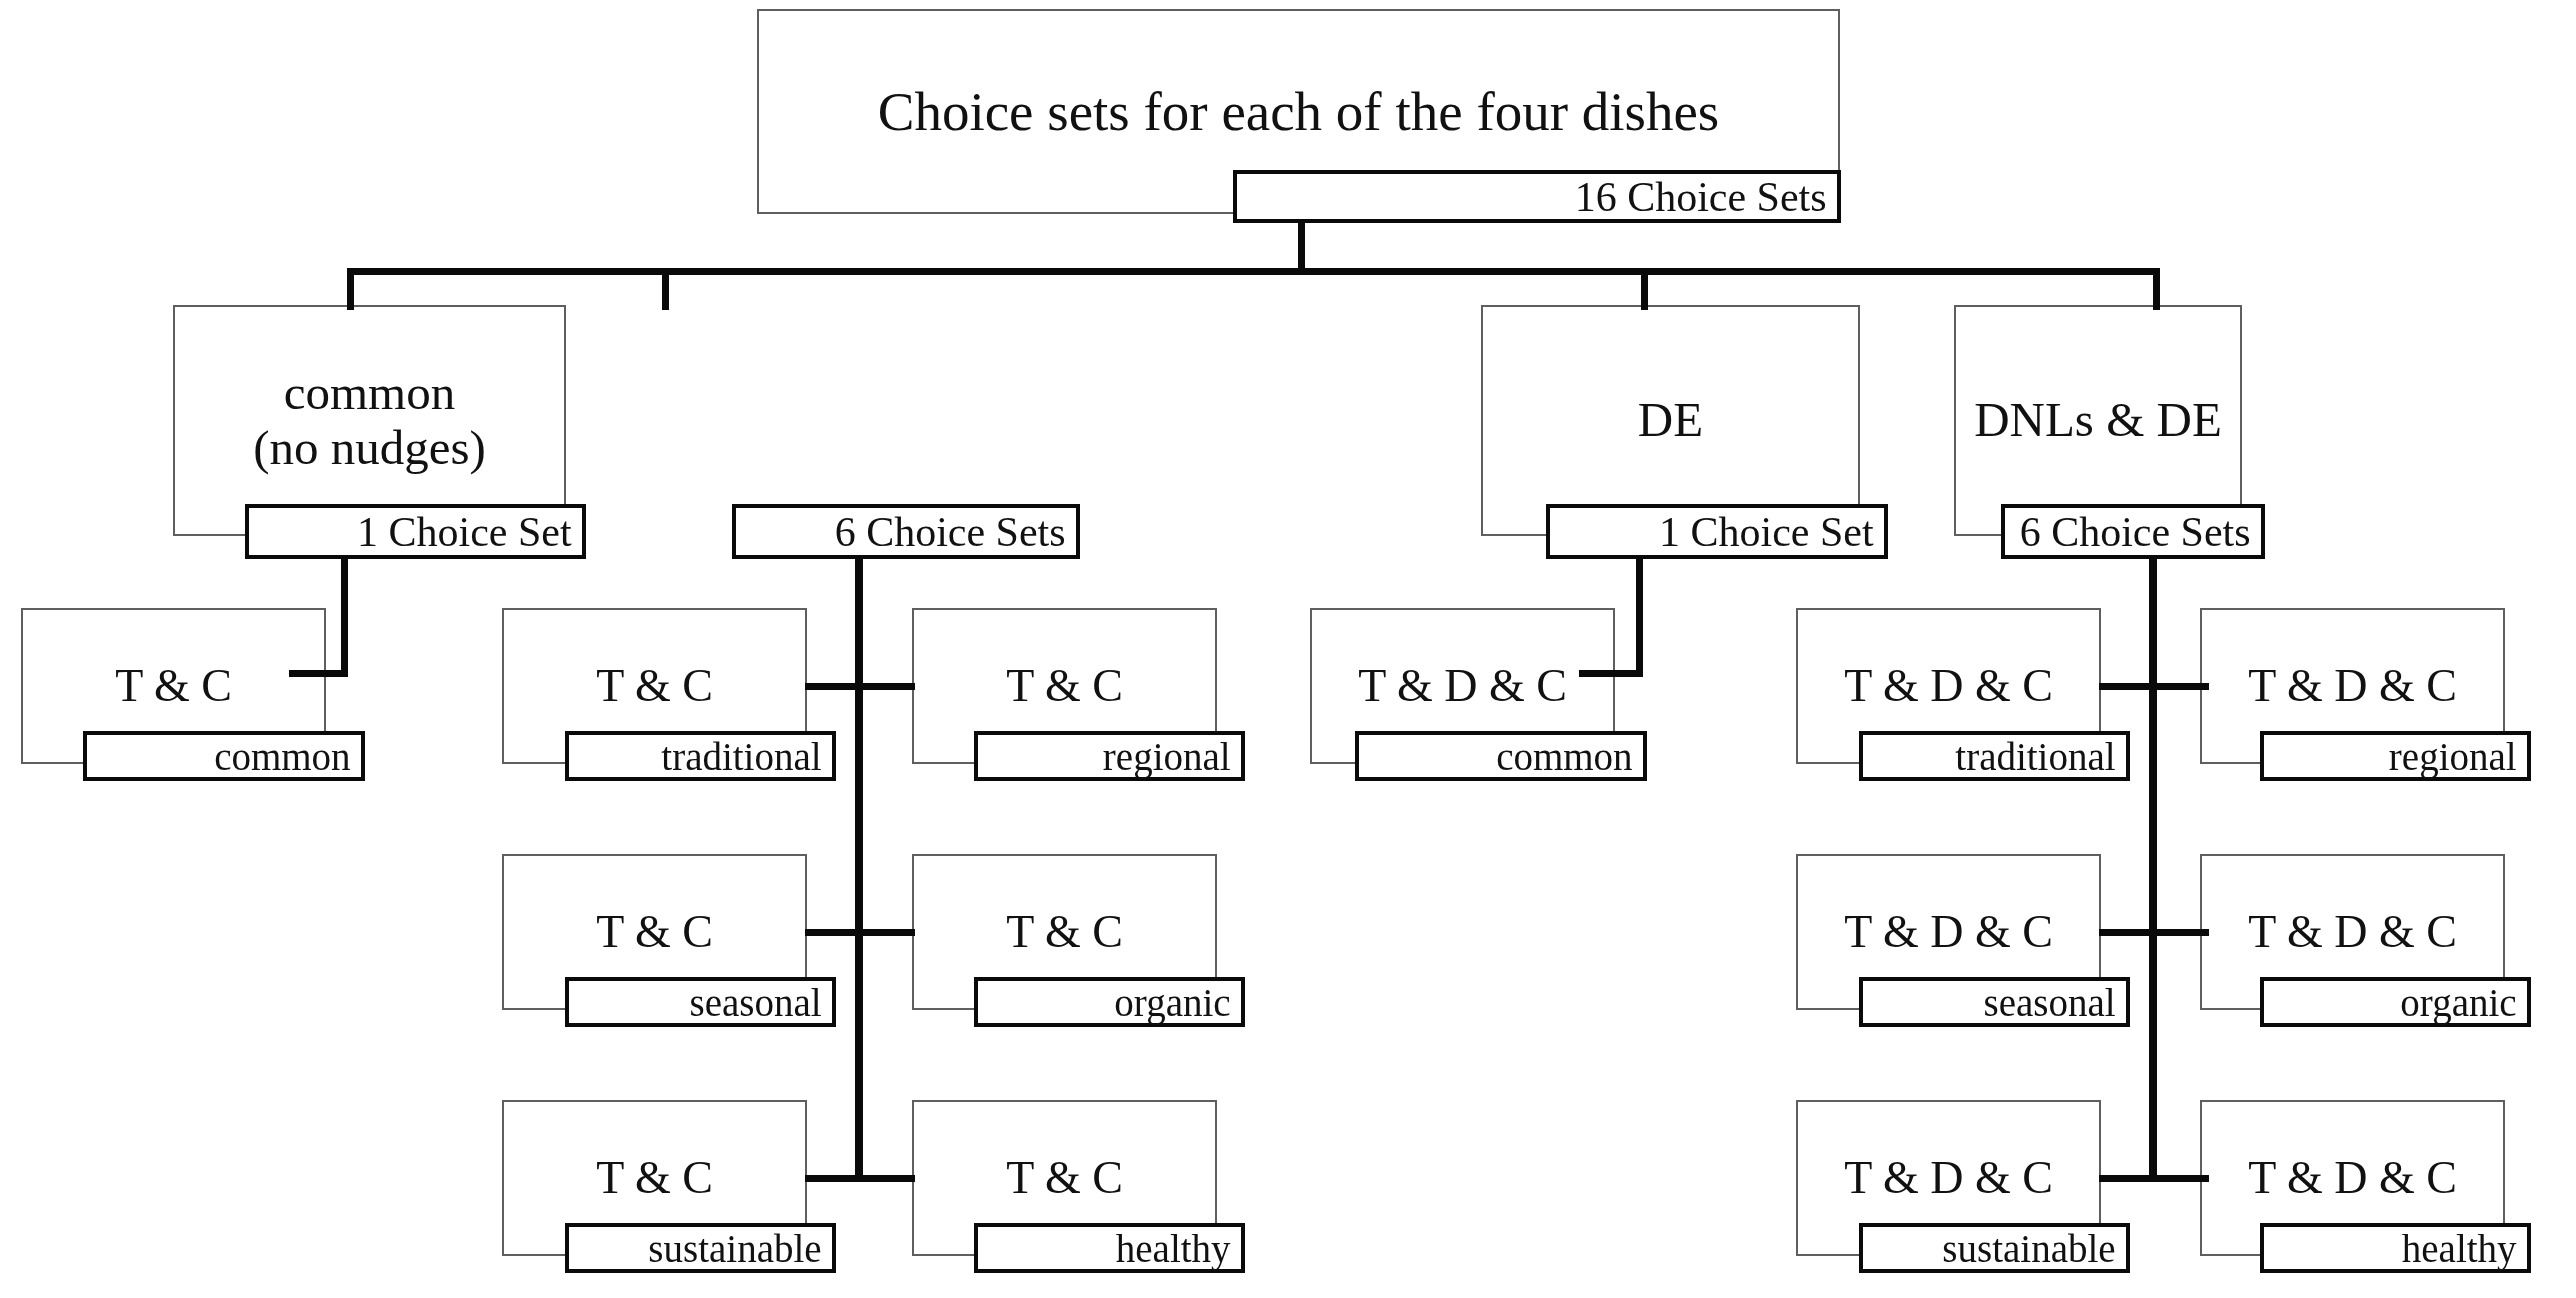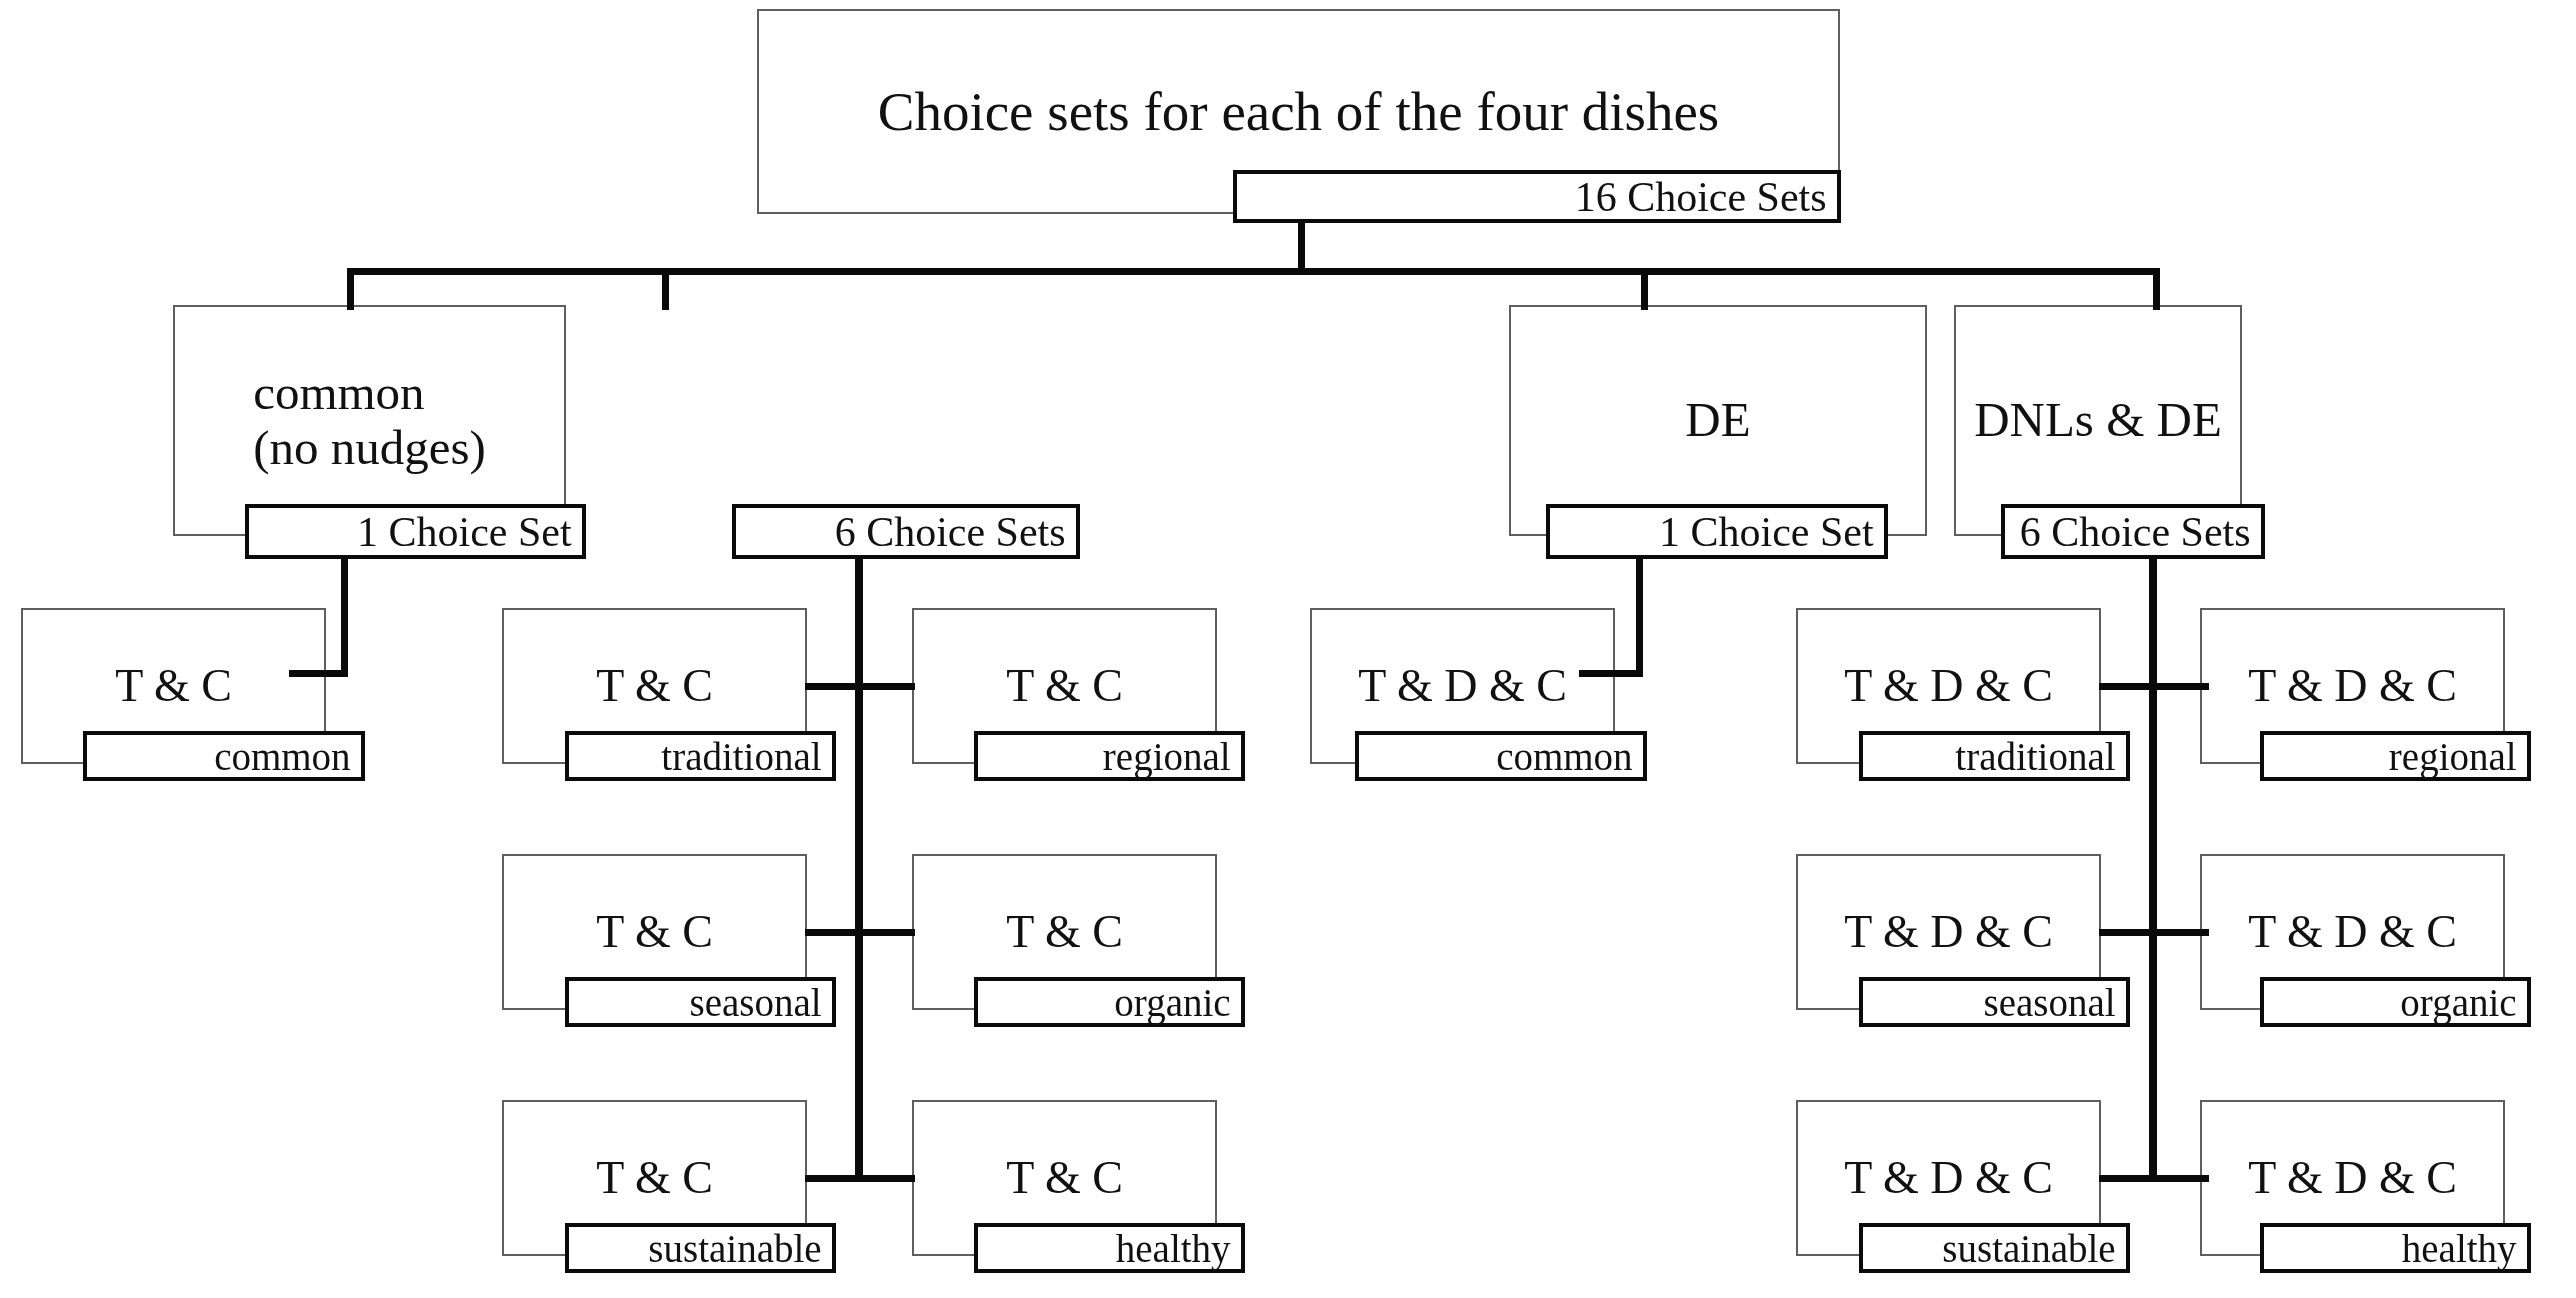--- a/index.html
+++ b/index.html
@@ -8,21 +8,21 @@
 
   
   .node{
     position:absolute;
     box-sizing:border-box;
     border:2.2px solid #5f5f5f;
     background:#ffffff;
     display:flex;
     align-items:center;
     justify-content:center;
-    text-align:left;
+    text-align:center;
     line-height:1.12;
     z-index:3;
   }
   .node .txt{display:block;white-space:pre-line;}
 
   
   .tag{
     position:absolute;
     box-sizing:border-box;
     border:4.4px solid #0a0a0a;
@@ -71,21 +71,21 @@
 (no nudges)</span>
   </div>
   <div class="tag fs-tag-big" style="left:245px;top:504px;width:341px;height:55px;">
     <span>1 Choice Set</span>
   </div>
 
   <div class="tag fs-tag-big" style="left:732px;top:504px;width:348px;height:55px;">
     <span>6 Choice Sets</span>
   </div>
 
-  <div class="node fs-lvl2" style="left:1481px;top:305px;width:418px;height:231px;margin-left:28px;">
+  <div class="node fs-lvl2" style="left:1481px;top:305px;width:379px;height:231px;">
     <span class="txt">DE</span>
   </div>
   <div class="tag fs-tag-big" style="left:1546px;top:504px;width:342px;height:55px;">
     <span>1 Choice Set</span>
   </div>
 
   <div class="node fs-lvl2" style="left:1954px;top:305px;width:288px;height:231px;">
     <span class="txt">DNLs &amp; DE</span>
   </div>
   <div class="tag fs-tag-big" style="left:2001px;top:504px;width:264px;height:55px;">

